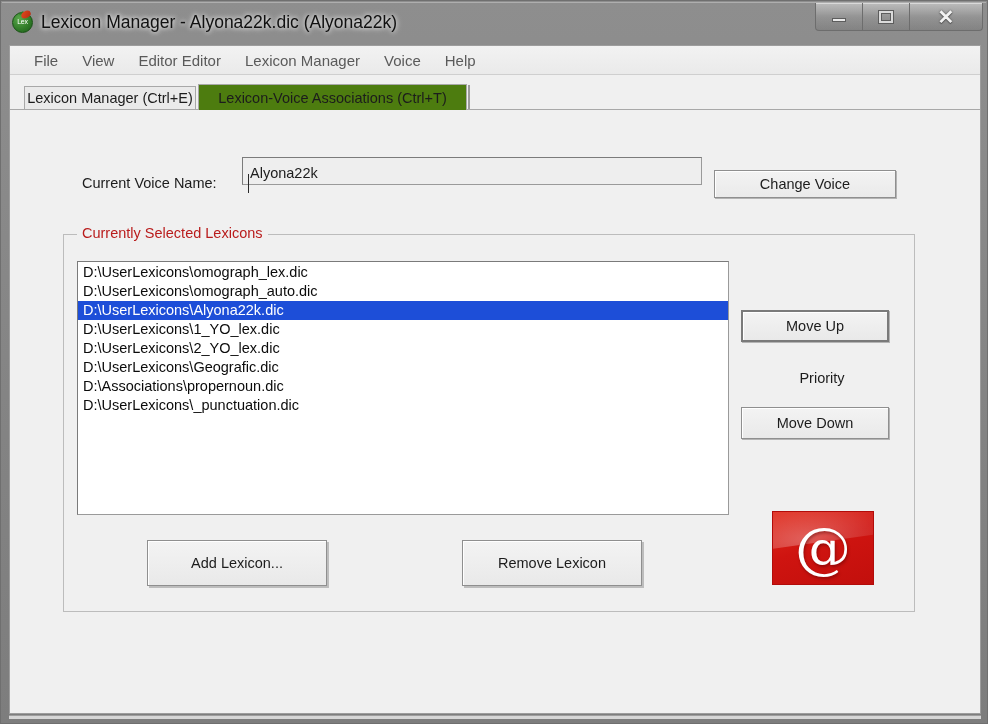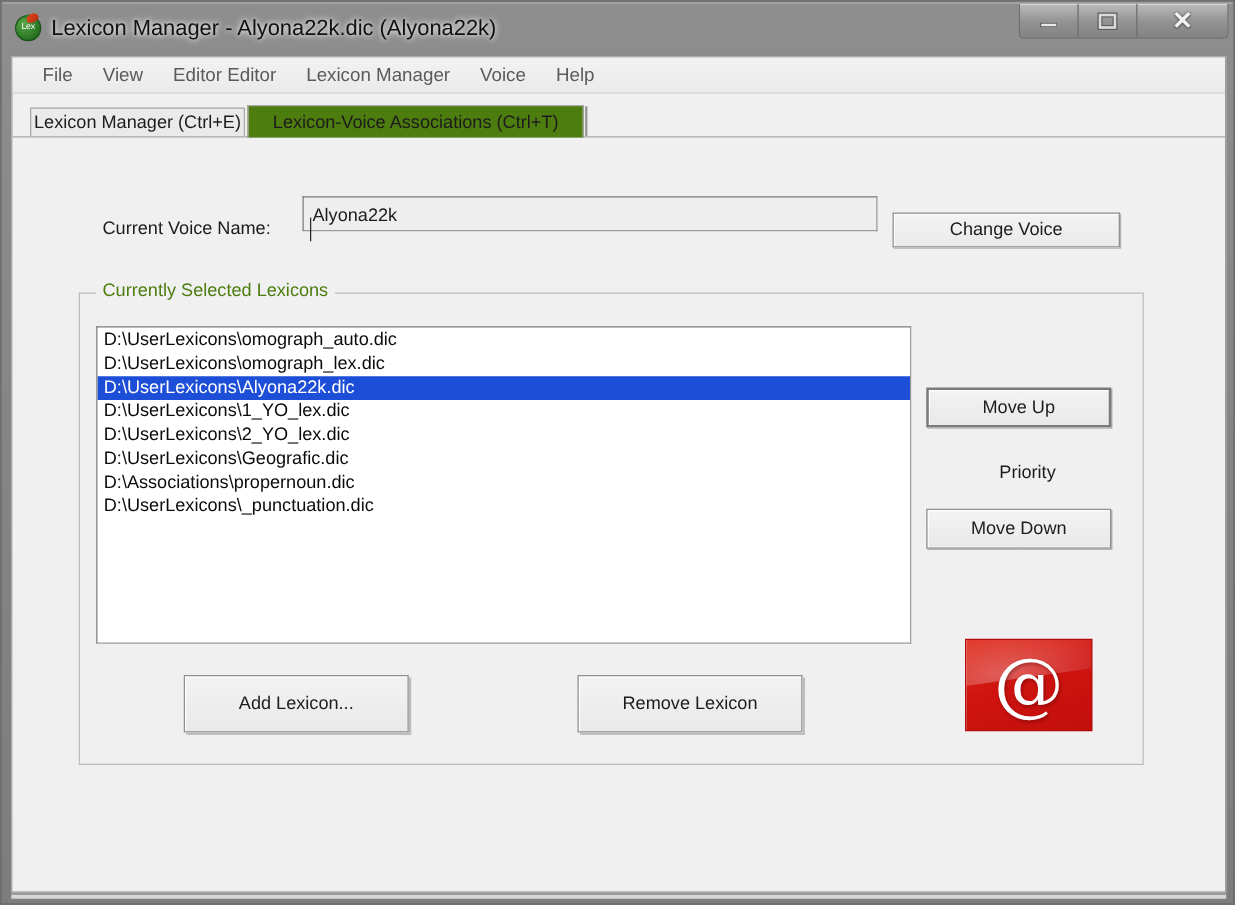--- a/index.html
+++ b/index.html
@@ -279,21 +279,21 @@
     height: 378px;
     border: 1px solid #bcbcbc;
     box-sizing: border-box;
   }
   #groupbox-label {
     position: absolute;
     left: 76px; top: 224px;
     background: #f0f0f0;
     padding: 0 5px;
     font-size: 14.5px;
-    color: #4d7c0f;
+    color: #b91c1c;
     white-space: nowrap;
   }
 
   
   #listbox {
     position: absolute;
     left: 76px; top: 260px;
     width: 652px;
     height: 254px;
     background: #ffffff;
@@ -454,22 +454,22 @@
 
   <div id="voice-label">Current Voice Name:</div>
   <input id="voice-input" type="text" readonly="" value="Alyona22k" style="">
   <div id="voice-caret"></div>
   <div id="change-voice-btn">Change Voice</div>
 
   <div id="groupbox"></div>
   <div id="groupbox-label">Currently Selected Lexicons</div>
 
   <div id="listbox">
+    <div class="list-item">D:\UserLexicons\omograph_lex.dic</div>
     <div class="list-item">D:\UserLexicons\omograph_auto.dic</div>
-    <div class="list-item">D:\UserLexicons\omograph_lex.dic</div>
     <div class="list-item selected">D:\UserLexicons\Alyona22k.dic</div>
     <div class="list-item">D:\UserLexicons\1_YO_lex.dic</div>
     <div class="list-item">D:\UserLexicons\2_YO_lex.dic</div>
     <div class="list-item">D:\UserLexicons\Geografic.dic</div>
     <div class="list-item">D:\Associations\propernoun.dic</div>
     <div class="list-item">D:\UserLexicons\_punctuation.dic</div>
   </div>
 
   <div class="side-btn" id="move-up-btn">Move Up</div>
   <div id="priority-label">Priority</div>

